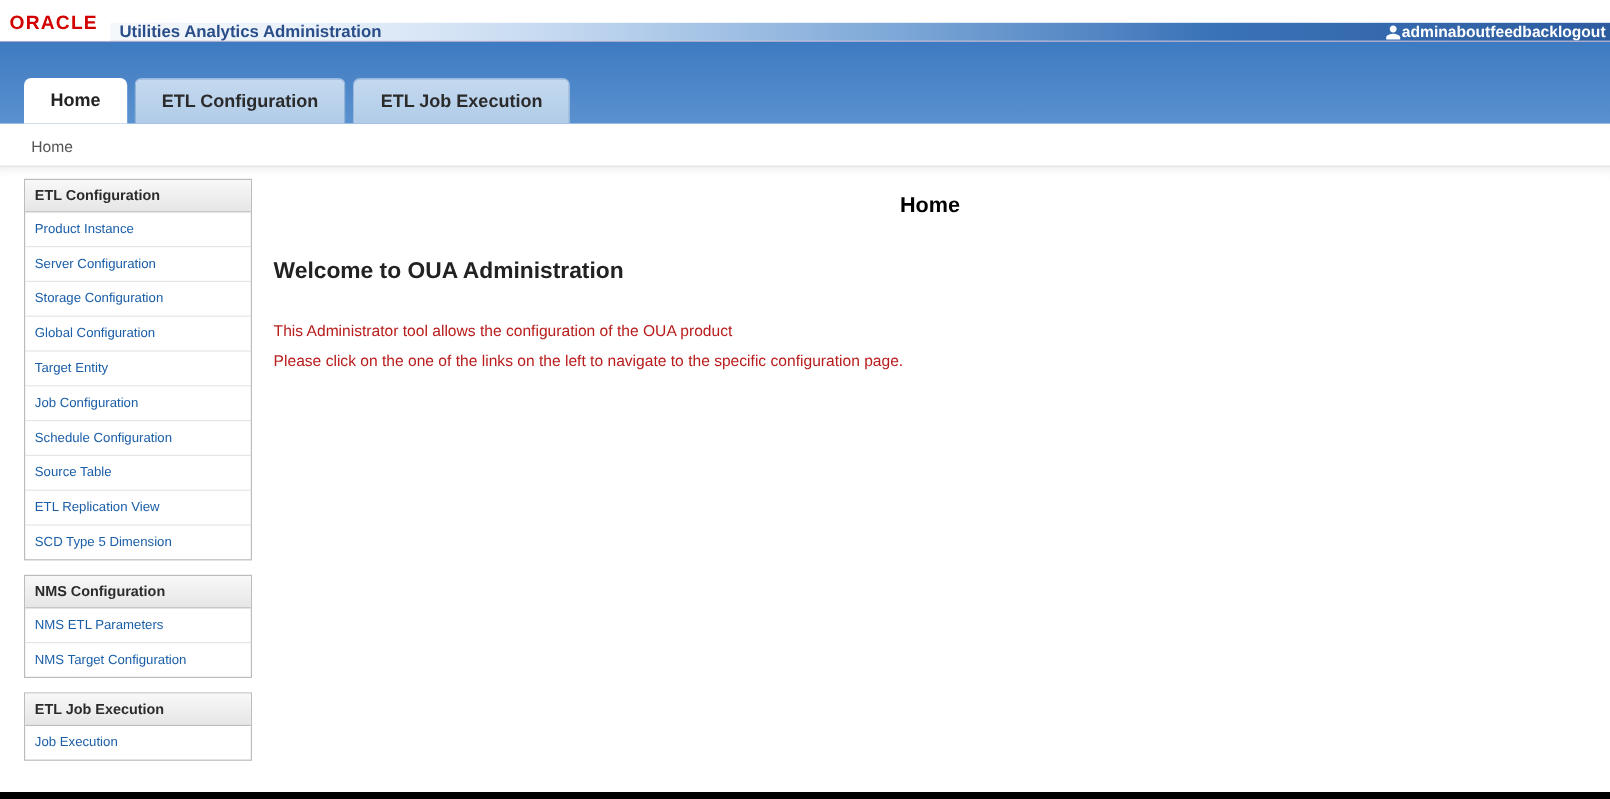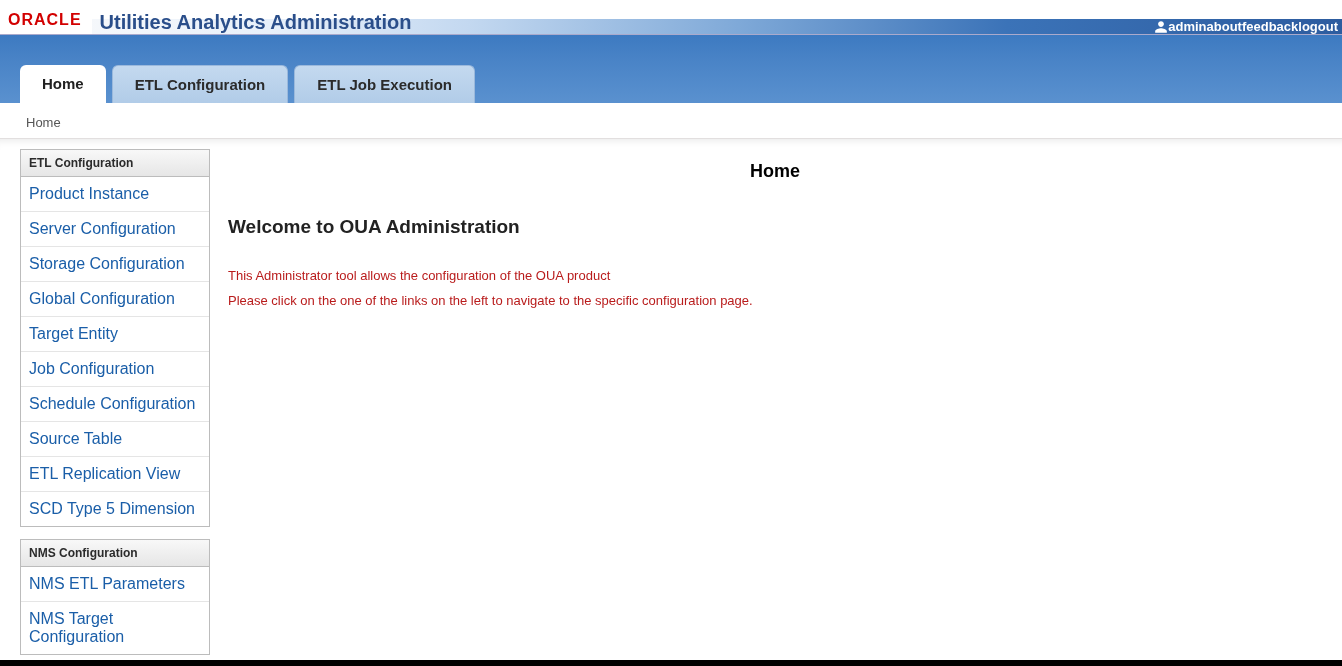--- a/index.html
+++ b/index.html
@@ -31,21 +31,21 @@
     }
     .logo-text {
       font-family: "Arial Black", Arial, sans-serif;
       font-weight: 900;
       font-size: 16px;
       color: #d20000;
       letter-spacing: 1px;
     }
     .app-title {
       color: #2a4e8a;
-      font-size: 20px;
+      font-size: 14px;
       font-weight: bold;
       margin-left: 8px;
     }
     .topbar-right {
       margin-left: auto;
       display: flex;
       align-items: center;
       padding-right: 4px;
       color: #fff;
       font-size: 13px;
@@ -119,21 +119,21 @@
     .panel-header {
       background: linear-gradient(to bottom, #f8f8f8 0%, #e6e6e6 100%);
       border-bottom: 1px solid #bcbcbc;
       padding: 6px 8px;
       font-size: 12px;
       font-weight: bold;
       color: #2b2b2b;
     }
     .panel-item {
       padding: 8px 8px;
-      font-size: 16px;
+      font-size: 11px;
       color: #1a5ea8;
       border-bottom: 1px solid #e5e5e5;
       cursor: pointer;
     }
     .panel-item:last-child {
       border-bottom: none;
     }
     .main {
       flex: 1;
       padding-top: 22px;
@@ -215,20 +215,21 @@
     </div>
 
     <div class="panel">
       <div class="panel-header">NMS Configuration</div>
       <div class="panel-item">NMS ETL Parameters</div>
       <div class="panel-item">NMS Target Configuration</div>
     </div>
 
     <div class="panel">
       <div class="panel-header">ETL Job Execution</div>
+      <div class="panel-item">Job Execution</div>
     </div>
 
   </div>
 
   <div class="main">
     <div class="main-title">Home</div>
     <div class="welcome">Welcome to OUA Administration</div>
     <div class="body-text">This Administrator tool allows the configuration of the OUA product</div>
     <div class="body-text">Please click on the one of the links on the left to navigate to the specific configuration page.</div>
   </div>

